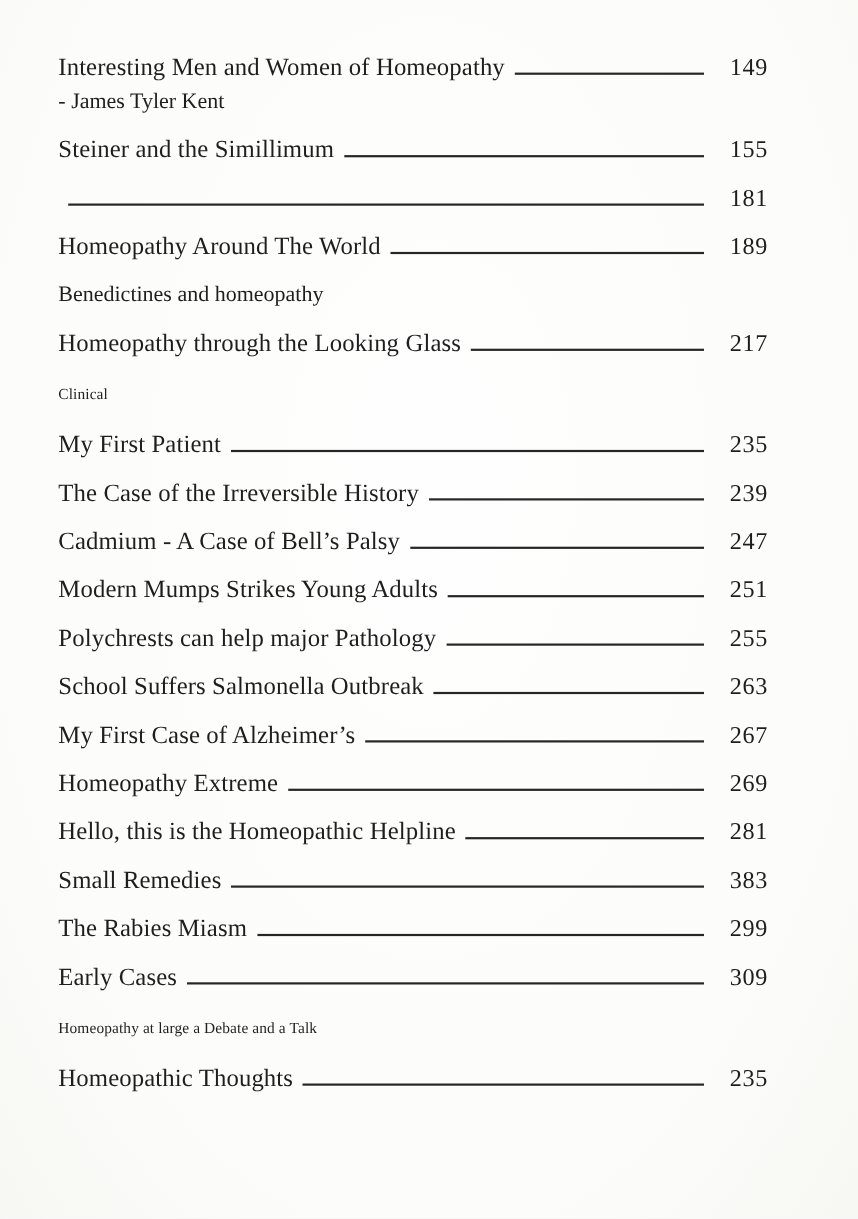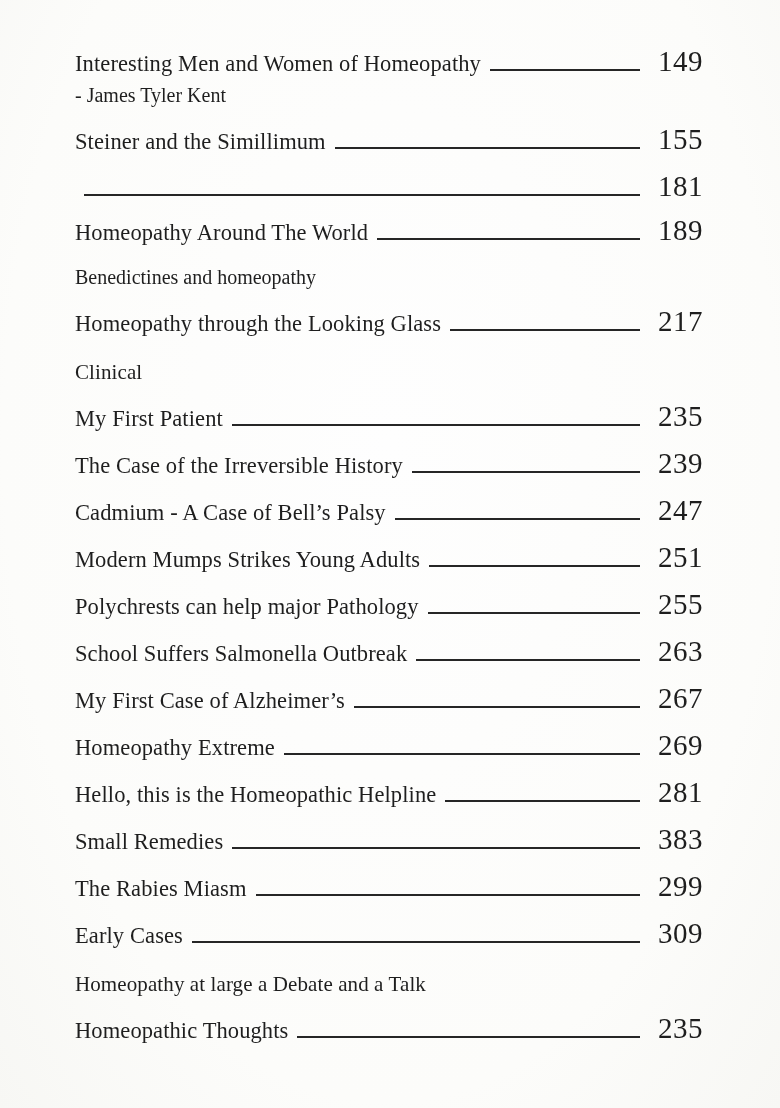--- a/index.html
+++ b/index.html
@@ -11,21 +11,21 @@
     position: relative;
     width: 780px;
     height: 1108px;
     margin: 0 auto;
     background: #fdfdfc;
     background-image: radial-gradient(ellipse at 50% 40%, #fefefe 0%, #fcfcfa 70%, #f7f7f4 100%);
     overflow: hidden;
     font-family: "Liberation Serif", "DejaVu Serif", serif;
     color: #1e1e1e;
     box-sizing: border-box;
-    padding: 46px 82px 40px 75px;
+    padding: 46px 82px 40px 53px;
   }
   .toc-list {
     display: block;
   }
   .toc-row {
     margin-bottom: 14px;
   }
   .toc-line1 {
     display: flex;
     align-items: baseline;
@@ -42,34 +42,34 @@
     height: 0;
     border-bottom: 2px solid #262626;
     margin-left: 9px;
     margin-right: 18px;
     min-width: 30px;
   }
   .toc-pagenum {
     flex-shrink: 0;
     width: 40px;
     text-align: right;
-    font-size: 29px;
+    font-size: 22px;
     letter-spacing: 0.5px;
   }
   .toc-line2 {
     line-height: 30px;
     font-size: 20px;
     margin-top: 1px;
   }
   .toc-row.heading {
     margin-top: 18px;
     margin-bottom: 14px;
   }
   .toc-row.heading .toc-line1 {
-    font-size: 21px;
+    font-size: 14px;
   }
 </style>
 </head>
 <body>
 
 <div class="scan-page">
   <div class="toc-list" id="toc-list">
       <div class="toc-row">
         <div class="toc-line1">
           <span class="toc-title">Interesting Men and Women of Homeopathy</span>

